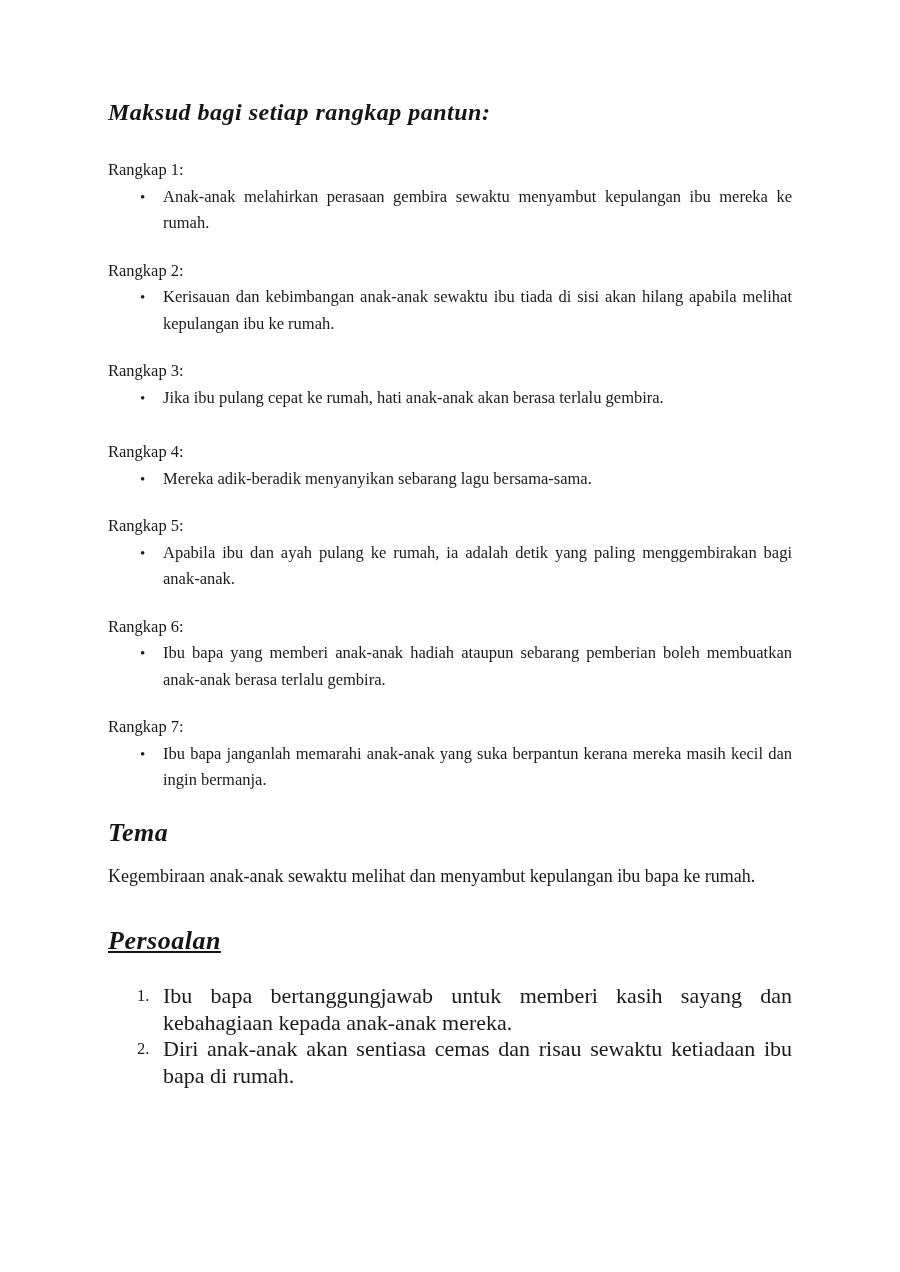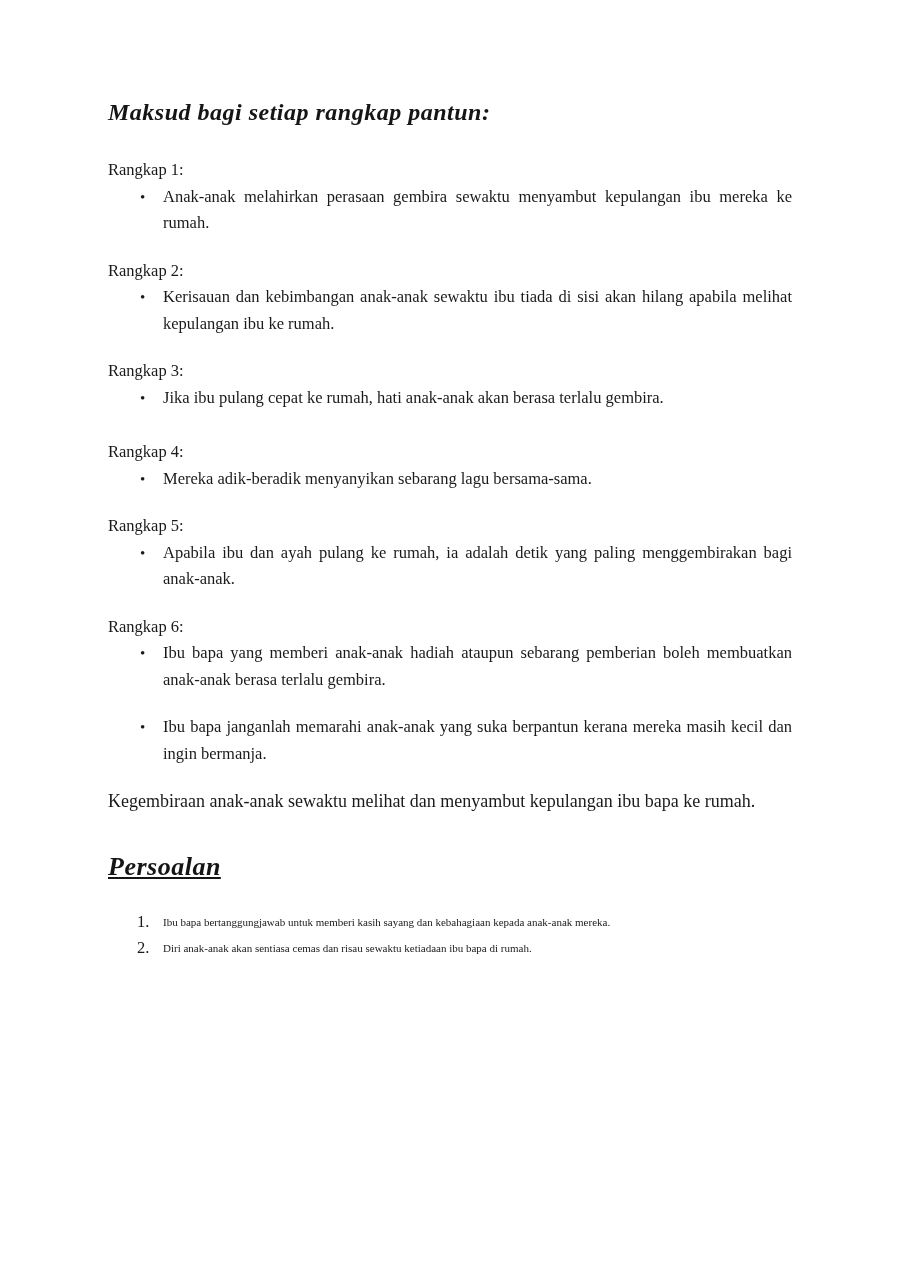--- a/index.html
+++ b/index.html
@@ -88,21 +88,21 @@
     padding-left: 29px;
   }
   .item-number {
     flex: 0 0 26px;
     width: 26px;
     font-size: 16.5px;
     line-height: 26.5px;
   }
   .item-text {
     flex: 1 1 auto;
-    font-size: 11px;
+    font-size: 22px;
     line-height: 26.5px;
     text-align: justify;
     margin: 0;
   }
 </style>
 </head>
 <body>
 
 <div class="page">
   <div class="content">
@@ -151,26 +151,28 @@
 
     <div class="section">
       <p class="rangkap-label">Rangkap 6:</p>
       <div class="bullet-row">
         <span class="bullet-marker">•</span>
         <p class="bullet-text">Ibu bapa yang memberi anak-anak hadiah ataupun sebarang pemberian boleh membuatkan anak-anak berasa terlalu gembira.</p>
       </div>
     </div>
 
     <div class="section">
+      <p class="rangkap-label">Rangkap 7:</p>
       <div class="bullet-row">
         <span class="bullet-marker">•</span>
         <p class="bullet-text">Ibu bapa janganlah memarahi anak-anak yang suka berpantun kerana mereka masih kecil dan ingin bermanja.</p>
       </div>
     </div>
 
+    <h2 class="sub-heading">Tema</h2>
     <p class="body-paragraph">Kegembiraan anak-anak sewaktu melihat dan menyambut kepulangan ibu bapa ke rumah.</p>
 
     <h2 class="sub-heading persoalan">Persoalan</h2>
 
     <div class="numbered-row">
       <span class="item-number">1.</span>
       <p class="item-text">Ibu bapa bertanggungjawab untuk memberi kasih sayang dan kebahagiaan kepada anak-anak mereka.</p>
     </div>
     <div class="numbered-row">
       <span class="item-number">2.</span>

